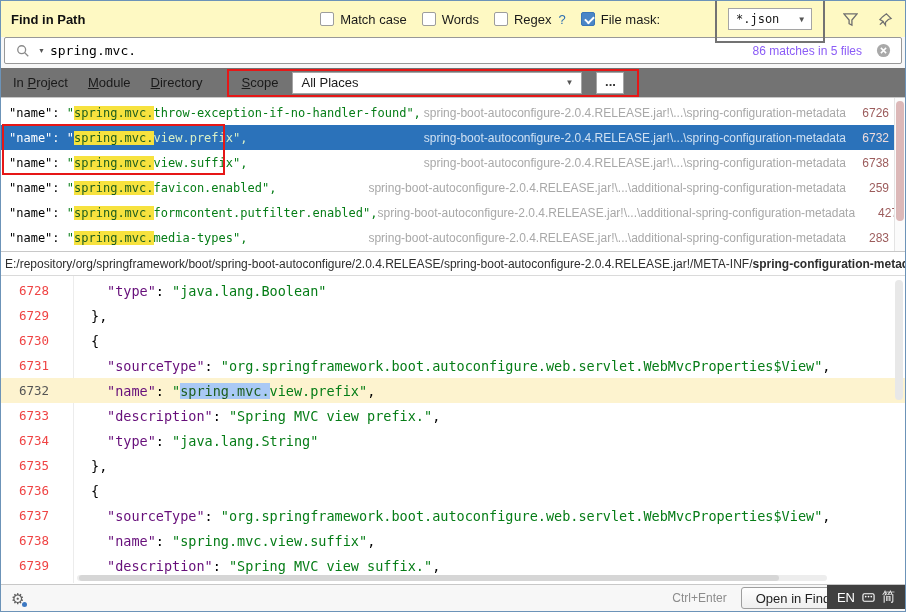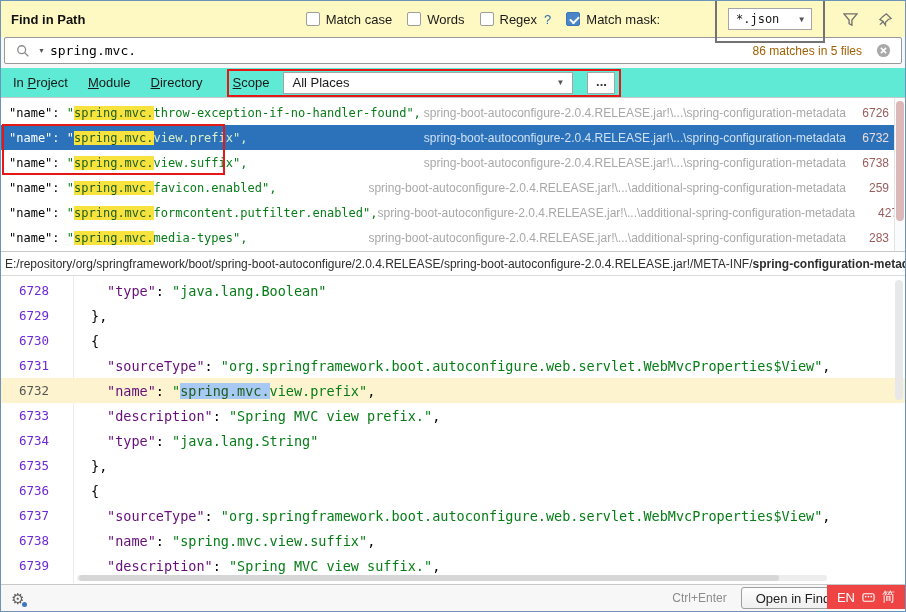--- a/index.html
+++ b/index.html
@@ -18,26 +18,26 @@
   .help { color:#2e6fb0; margin-left:1px; }
   .annot { border:2px solid #737373; padding:11px; display:inline-flex;margin-left:40px; }
   .mask-select { display:inline-flex; align-items:center; justify-content:space-between; gap:8px; border:1px solid #a5a5a5; background:#fff; height:22px; padding:0 7px; min-width:84px; font-family:"DejaVu Sans Mono",monospace; font-size:12px; }
   .arrow { font-size:8px; color:#555; }
   .icon-btn { display:inline-flex; align-items:center; justify-content:center; width:20px; height:20px; }
 
   
   .search-row { background:#f7f7f7; padding:0 3px 4px 3px; }
   .search-field { display:flex; align-items:center; height:27px; border:1px solid #989898; border-radius:2px; background:#fff; padding:0 8px; gap:5px; }
   .query { font-family:"DejaVu Sans Mono",monospace; font-size:13px; color:#000; white-space:pre; }
-  .summary { margin-left:auto; color:#a16207; font-size:12px; padding-right:6px; }
-
-  
-  .scope-row { display:flex; align-items:center; height:30px; padding:0 12px; background:#5eead4; border-bottom:1px solid #c8c8c8; gap:20px; font-size:13px; color:#1a1a1a; }
+  .summary { margin-left:auto; color:#8b5cf6; font-size:12px; padding-right:6px; }
+
+  
+  .scope-row { display:flex; align-items:center; height:30px; padding:0 12px; background:#737373; border-bottom:1px solid #c8c8c8; gap:20px; font-size:13px; color:#1a1a1a; }
   .mn { text-decoration:underline; }
-  .scope-annot { display:flex; align-items:center; border:2px solid #e61717; padding:1px 4px; gap:14px; margin-left:4px; }
+  .scope-annot { display:flex; align-items:center; border:2px solid #e61717; padding:1px 13px; gap:14px; margin-left:4px; }
   .combo { display:flex; align-items:center; justify-content:space-between; width:290px; height:22px; border:1px solid #a5a5a5; background:#fff; padding:0 8px; font-size:13px; }
   .more-btn { width:28px; height:22px; border:1px solid #a5a5a5; background:#fff; text-align:center; line-height:18px; font-weight:bold; color:#333; }
 
   
   .results { position:relative; height:154px; background:#fff; border-bottom:1px solid #c8c8c8; padding-top:2px; font-family:"DejaVu Sans Mono",monospace; font-size:12px; }
   .row { display:flex; align-items:center; height:25px; padding:0 16px 0 8px; white-space:pre; }
   .r-key { color:#000; }
   .r-colon { color:#000; }
   .r-open { color:#067d17; }
   .r-match { background:#f7e23e; color:#1d5d1d; }
@@ -54,21 +54,21 @@
   .res-thumb { position:absolute; right:1px; top:3px; width:8px; height:120px; background:#dcb8b8; border-radius:4px; }
 
   
   .preview-path { height:24px; line-height:24px; padding:0 4px; font-size:12px; color:#2e2e2e; background:#fff; border-bottom:1px solid #dadada; white-space:nowrap; overflow:hidden; }
   .preview-path .bold { font-weight:bold; }
 
   
   .editor { position:relative; height:307px; background:#fff; font-family:"DejaVu Sans Mono",monospace; font-size:13.5px; padding-top:2px; overflow:hidden; }
   .gutter-sep { position:absolute; left:72px; top:0; bottom:0; width:1px; background:#ececec; }
   .line { display:flex; align-items:center; height:25px; position:relative; }
-  .gutter { width:60px; padding-right:12px; text-align:right; color:#6d28d9; font-size:12.5px; flex:none; }
+  .gutter { width:60px; padding-right:12px; text-align:right; color:#ef4444; font-size:12.5px; flex:none; }
   .code { white-space:pre; }
   .l2 { padding-left:30px; }
   .l3 { padding-left:46px; }
   .line.cur { background:#fdf3cf; }
   .line.cur .gutter { color:#555; }
   .c-key { color:#660e7a; }
   .c-colon { color:#000; }
   .c-val { color:#067d17; }
   .c-plain { color:#000; }
   .c-sel { background:#a9c9f5; color:#1d5d1d; }
@@ -76,21 +76,21 @@
   .hthumb { position:absolute; left:2px; top:0; width:700px; height:6px; background:#d6d6d6; border-radius:3px; }
   .vscroll { position:absolute; right:2px; top:4px; width:8px; height:120px; background:#e8e8e8; border-radius:4px; }
 
   
   .footer { position:absolute; left:0; right:0; bottom:0; height:27px; display:flex; align-items:center; background:#f7f7f7; border-top:1px solid #c8c8c8; padding:0 10px; }
   .gear { position:relative; font-size:15px; color:#5f5f5f; line-height:1; }
   .gear::after { content:""; position:absolute; right:-3px; bottom:-1px; width:5px; height:5px; border-radius:50%; background:#3c78c2; }
   .foot-right { margin-left:auto; display:flex; align-items:center; gap:14px; }
   .shortcut { color:#8c8c8c; font-size:12px; }
   .open-btn { height:22px; padding:0 14px; border:1px solid #9e9e9e; border-radius:3px; background:linear-gradient(#fefefe,#efefef); font-size:13px; color:#222; display:flex; align-items:center; }
-  .ime-badge { position:absolute; right:0; bottom:2px; height:24px; background:#ef4444; color:#fff; display:flex; align-items:center; gap:7px; padding:0 10px; font-size:13px; z-index:6; }
+  .ime-badge { position:absolute; right:0; bottom:2px; height:24px; background:#404040; color:#fff; display:flex; align-items:center; gap:7px; padding:0 10px; font-size:13px; z-index:6; }
 </style>
 </head>
 <body>
 
 <div class="window">
 
   <div class="titlebar">
     <span class="title">Find in Path</span>
     <div class="opts">
       <span class="opt">
@@ -101,21 +101,21 @@
         <span class="cb"></span>
         <span>Words</span>
       </span>
       <span class="opt">
         <span class="cb"></span>
         <span>Regex</span>
         <span class="help">?</span>
       </span>
       <span class="opt">
         <span class="cb checked"></span>
-        <span>Match mask:</span>
+        <span>File mask:</span>
       </span>
       <span class="annot">
         <span class="mask-select">
           <span>*.json</span>
           <span class="arrow">▼</span>
         </span>
       </span>
       <span class="icon-btn">
         <svg width="15" height="15" viewBox="0 0 16 16">
             <path d="M1 2 L15 2 L9.5 8.5 L9.5 14 L6.5 12.5 L6.5 8.5 Z" fill="none" stroke="#6f6f6f" stroke-width="1.4"></path>

